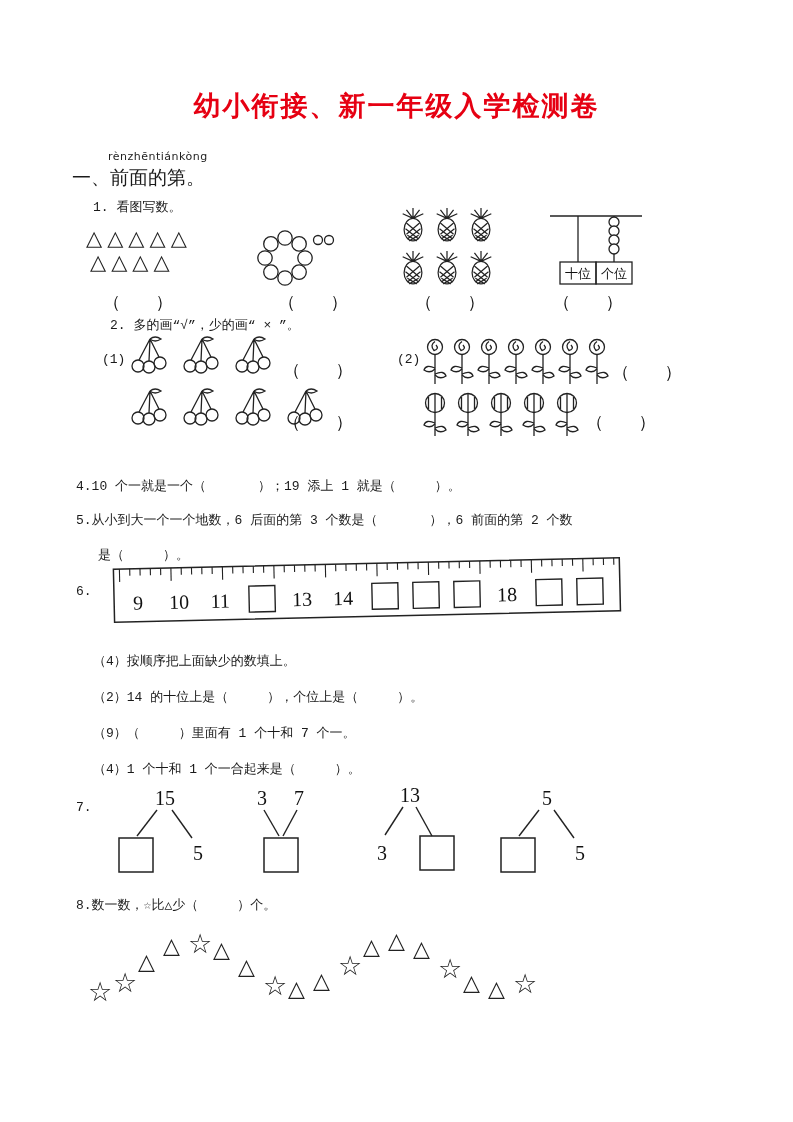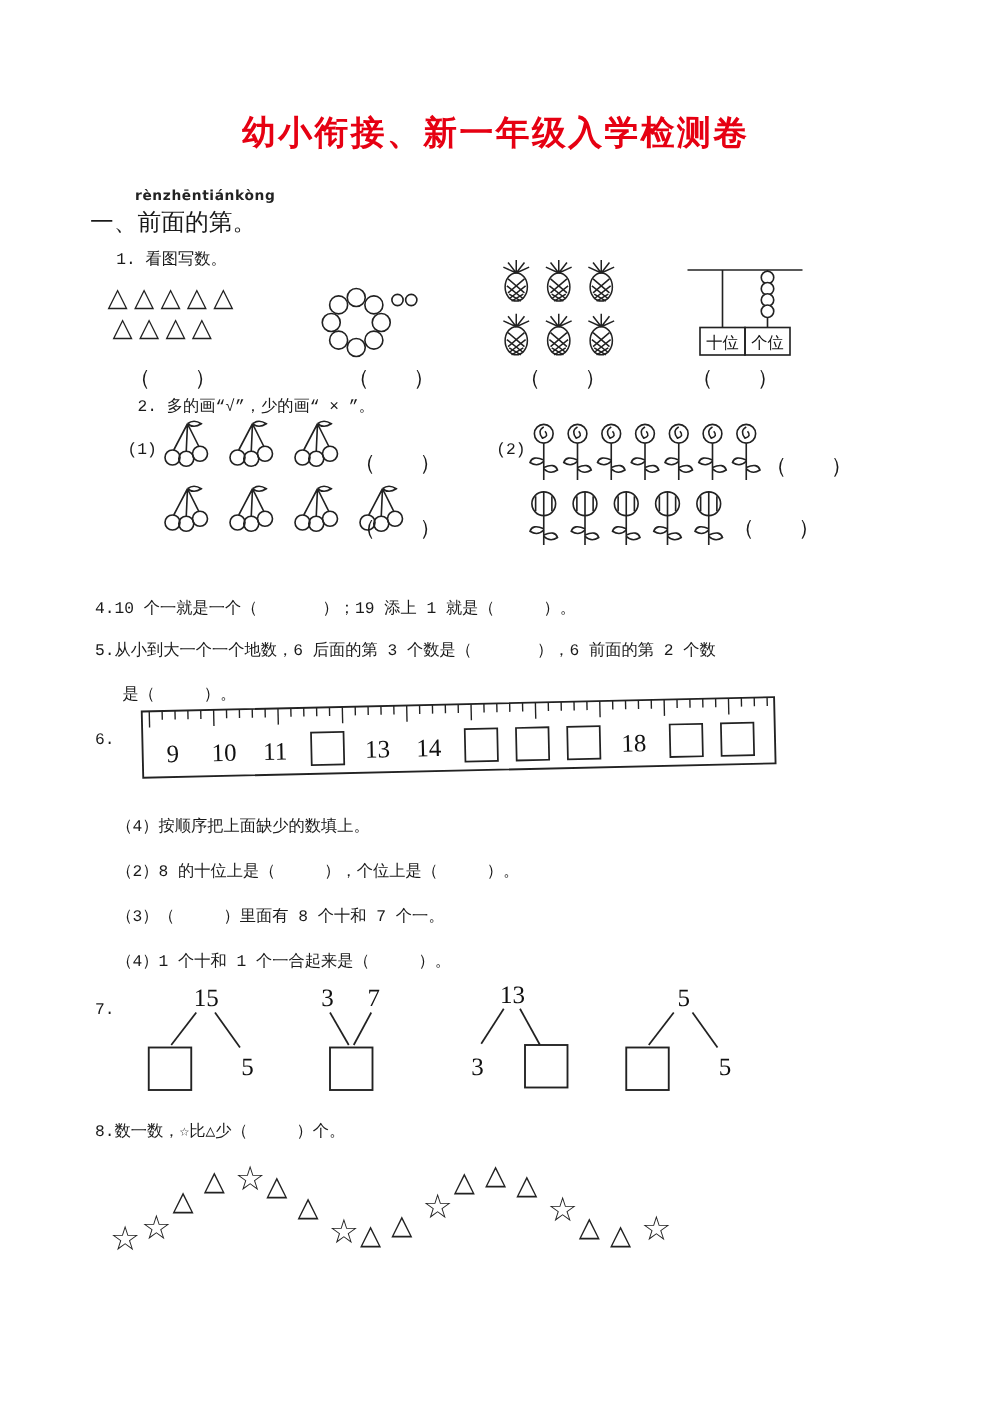--- a/index.html
+++ b/index.html
@@ -9,21 +9,21 @@
     font-family:"Liberation Serif","DejaVu Serif",serif;
     color:#1a1a1a;
   }
   .page { position:absolute; left:0; top:0; width:793px; height:1122px; background:#fff; overflow:hidden; }
   .abs { position:absolute; }
   .title {
     left:0; top:88px; width:100%; text-align:center;
     font-family:Liberation Mono, monospace;
     font-weight:bold; font-size:27px; color:#e60012; letter-spacing:2px;
   }
-  .pinyin { font-size:11px; font-family:"DejaVu Sans",sans-serif; color:#222; letter-spacing:0.5px;font-weight:bold; }
+  .pinyin { font-size:11px; font-family:"DejaVu Sans",sans-serif; color:#222; letter-spacing:0.5px; }
   .heading { font-size:19px; }
   .qtext { font-size:13px; white-space:nowrap;font-family:Liberation Mono, monospace; }
   .blank { font-size:17.5px; }
 
   .tri-row { height:24px; }
   .tri-row span { font-size:21px; font-family:"DejaVu Sans",sans-serif; margin-right:5px; color:#222; }
 
   .fig-grid { display:grid; grid-template-columns:repeat(3,30px); grid-gap:3px 4px; }
   .row-flex { display:flex; align-items:flex-end; }
 
@@ -294,22 +294,22 @@
         <text x="231" y="44" class="ruler-num" data-name="ruler-number">14</text>
         <rect x="260" y="23" width="26" height="26" class="ruler-box" data-name="ruler-blank-box"></rect>
         <rect x="301" y="23" width="26" height="26" class="ruler-box" data-name="ruler-blank-box"></rect>
         <rect x="342" y="23" width="26" height="26" class="ruler-box" data-name="ruler-blank-box"></rect>
         <text x="395" y="44" class="ruler-num" data-name="ruler-number">18</text>
         <rect x="424" y="23" width="26" height="26" class="ruler-box" data-name="ruler-blank-box"></rect>
         <rect x="465" y="23" width="26" height="26" class="ruler-box" data-name="ruler-blank-box"></rect>
       </g>
   </svg>
   <div class="abs qtext" style="left:93px;top:652px" data-name="q6-sub1">（4）按顺序把上面缺少的数填上。</div>
-  <div class="abs qtext" style="left:93px;top:688px" data-name="q6-sub2">（2）8 的十位上是（　　　），个位上是（　　　）。</div>
-  <div class="abs qtext" style="left:93px;top:724px" data-name="q6-sub3">（3）（　　　）里面有 8 个十和 7 个一。</div>
+  <div class="abs qtext" style="left:93px;top:688px" data-name="q6-sub2">（2）14 的十位上是（　　　），个位上是（　　　）。</div>
+  <div class="abs qtext" style="left:93px;top:724px" data-name="q6-sub3">（9）（　　　）里面有 1 个十和 7 个一。</div>
   <div class="abs qtext" style="left:93px;top:760px" data-name="q6-sub4">（4）1 个十和 1 个一合起来是（　　　）。</div>
 
   <div class="abs qtext" style="left:76px;top:800px" data-name="q7-number">7.</div>
 
   <svg class="abs bond" style="left:108px;top:789px" width="115" height="92" viewBox="0 0 115 92" data-name="number-bond-1">
     <text class="bt" x="57" y="16" data-name="bond-top-number">15</text>
     <line x1="49" y1="21" x2="29" y2="47"></line>
     <line x1="64" y1="21" x2="84" y2="49"></line>
     <rect class="bbox" x="11" y="49" width="34" height="34" data-name="bond-blank-box"></rect>
     <text class="bt" x="90" y="71" data-name="bond-right-number">5</text>

